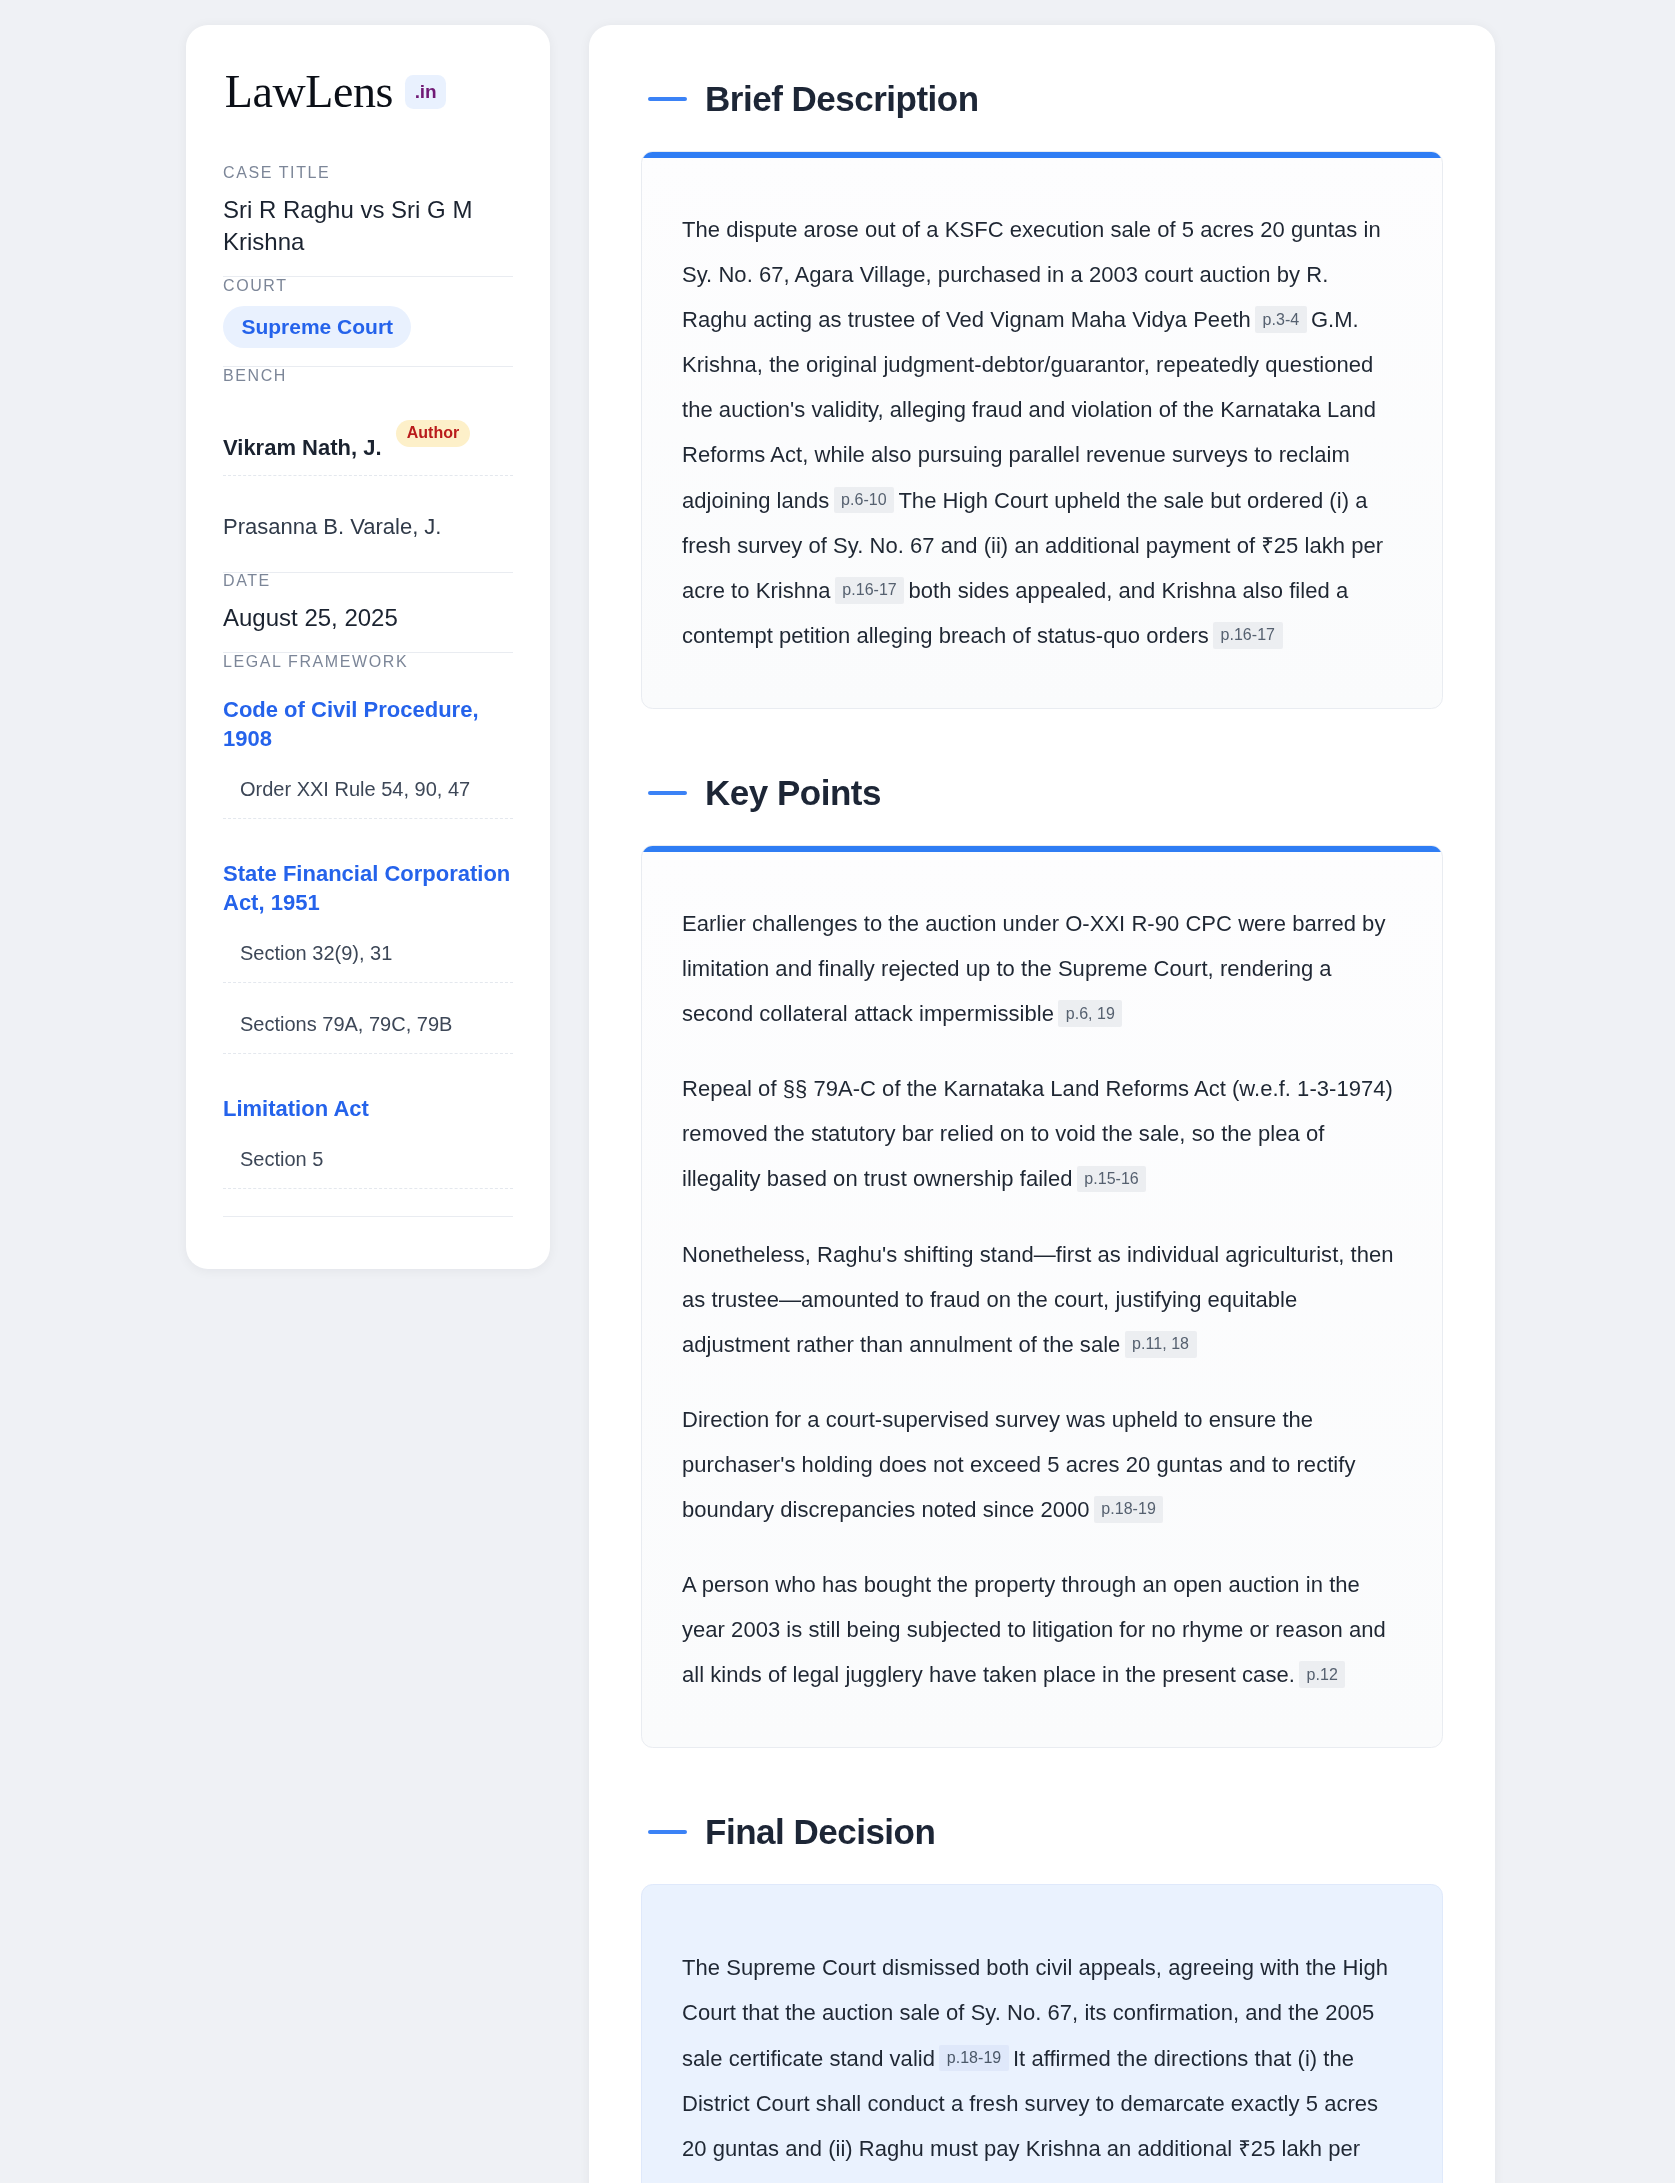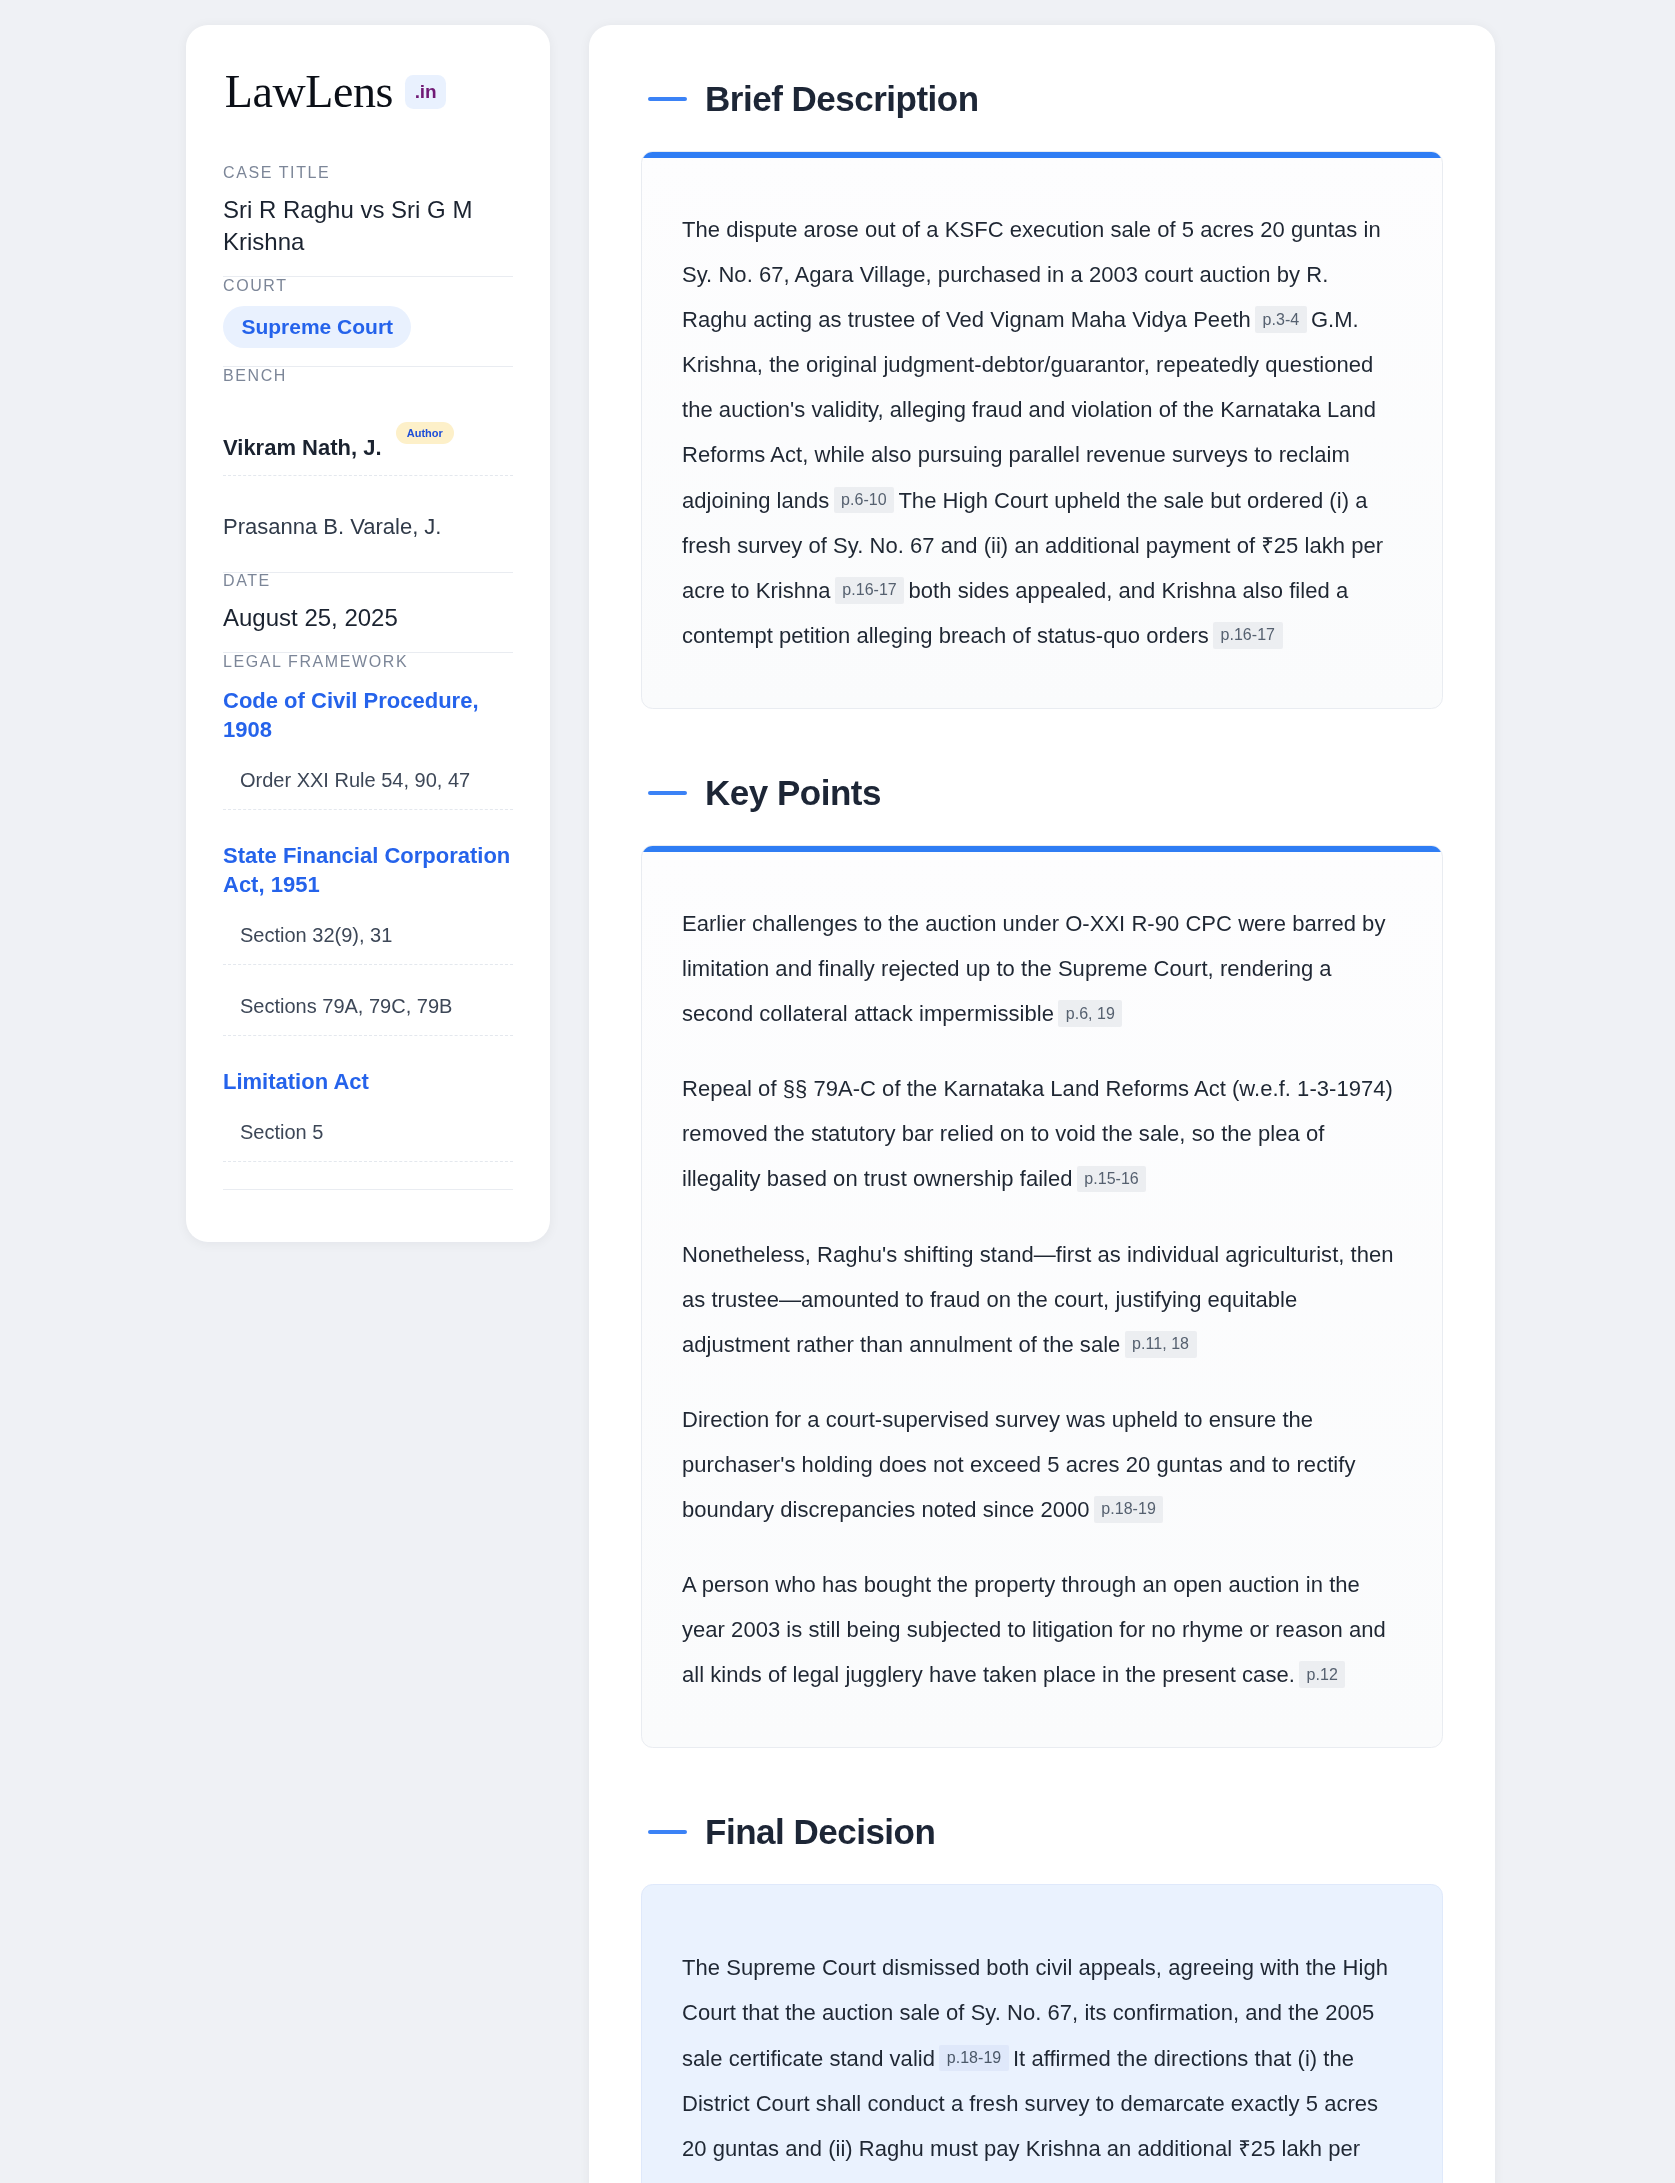--- a/index.html
+++ b/index.html
@@ -92,36 +92,37 @@
     align-items: center;
     gap: 14.2px;
     padding: 8.4px 0 13.4px 0;
     border-bottom: 1.7px dashed #e4e8ee;
   }
   .judge-row:last-child { border-bottom: none; }
   .judge-name { font-size: 22px; color: #1b2330; font-weight: 700; margin-top: 30px; }
   .judge-name.plain { font-weight: 400; color: #303a49; }
   .author-badge {
     background: #fdf0c9;
-    color: #1d4ed8;
-    font-size: 11px;
+    color: #b91c1c;
+    font-size: 16px;
     font-weight: 700;
     border-radius: 837px;
     padding: 4.2px 11px 5px 11px;
     line-height: 1.1;
   }
 
   .law-group { padding-top: 3.4px; }
   .law-title {
     font-size: 22px;
     line-height: 1.32;
     color: #2563eb;
     font-weight: 700;
     margin-bottom: 25px;
     cursor: pointer;
+    margin-top: 9px;
   }
   .law-section {
     font-size: 20px;
     color: #3d4757;
     padding: 0 0 17px 17px;
     border-bottom: 1.7px dashed #e4e8ee;
     margin-bottom: 27px;
   }
   .law-group:last-of-type .law-section { margin-bottom: 39px; }
   .sidebar-foot-rule { height: 0.8px; background: #e9ecf1; width: 100%; }

